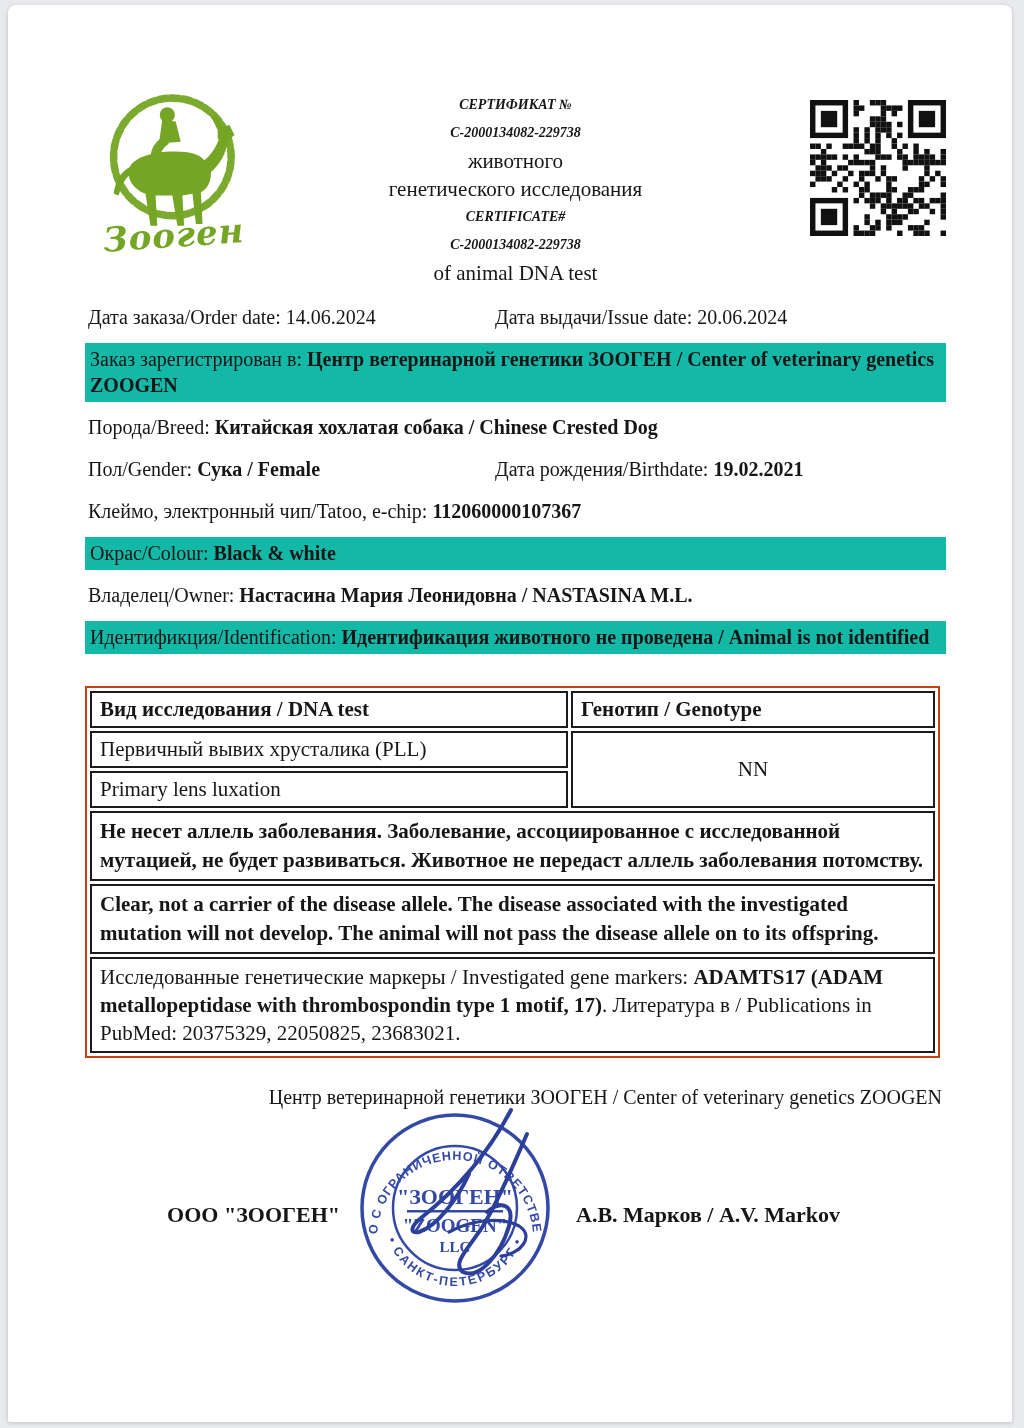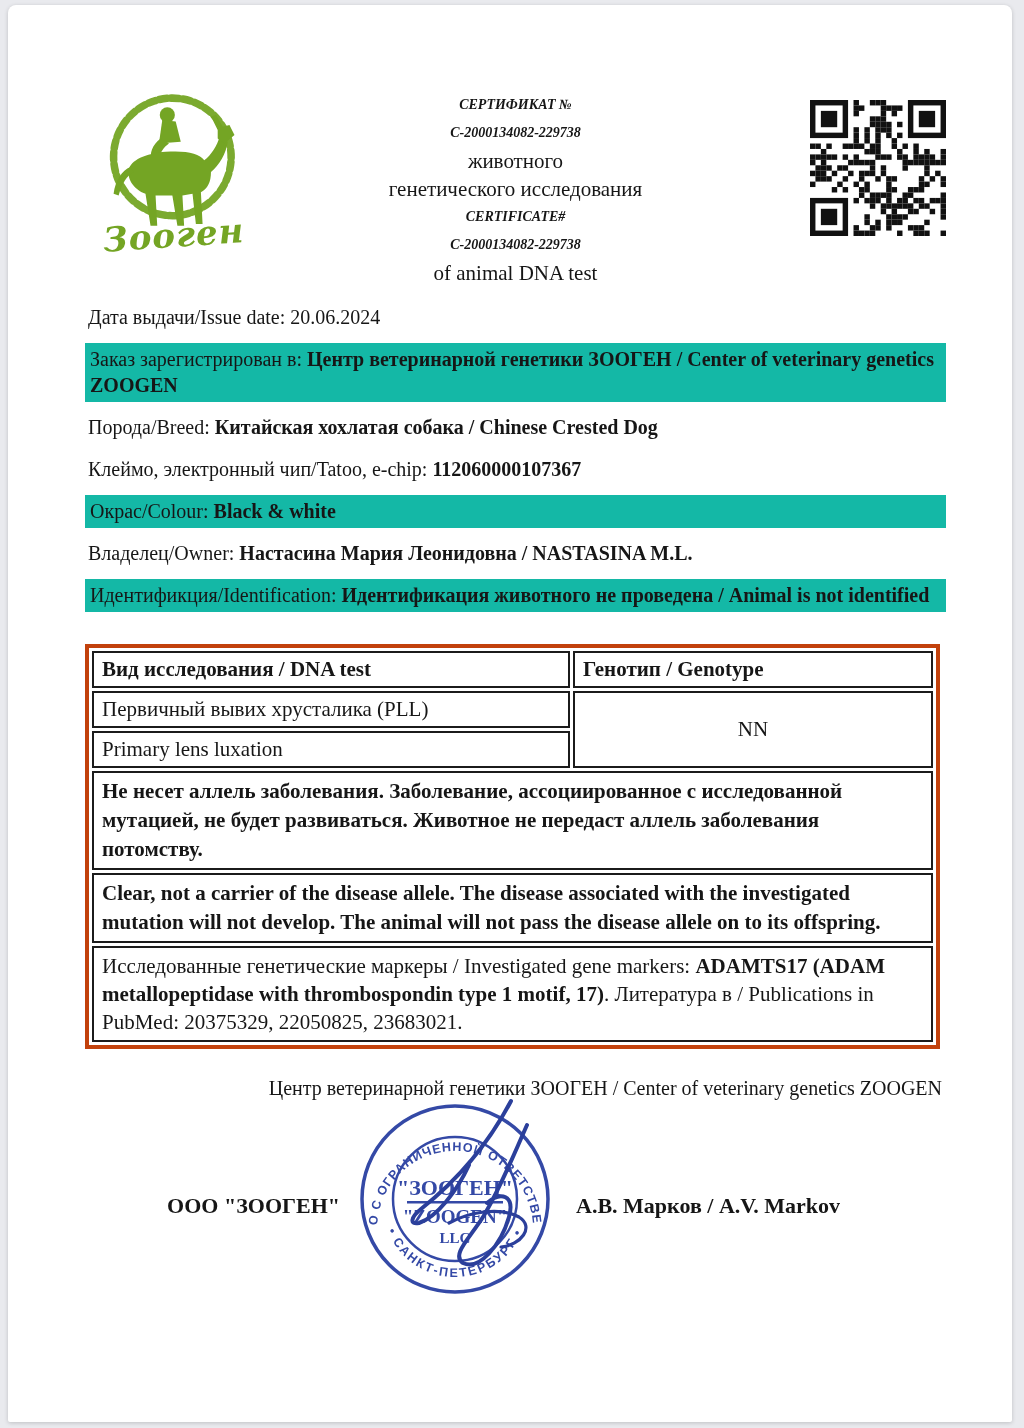--- a/index.html
+++ b/index.html
@@ -24,21 +24,21 @@
   
   .rows { margin-top:14px; font-size:20px; }
   .row { padding:3px 8px 4px 3px; margin-bottom:9px; line-height:26px; }
   .row.shaded { background:#14b8a6; padding-left:5px; }
   .row b { font-weight:bold; }
   .row2 { display:flex; }
   .row2 .cell-l { flex:1; }
   .row2 .cell-r { width:443px; }
 
   
-  table.res { border-collapse:separate; border-spacing:3px; border:4px solid #c2410c;
+  table.res { border-collapse:separate; border-spacing:3px; border:2px solid #c2410c;
     width:855px; margin-top:32px; background:#fff; }
   table.res td { border:2px solid #1b1b1b; padding:4px 8px; font-size:21px;
     vertical-align:middle; }
   td.colhead { font-weight:bold; }
   td.c1 { width:478px; }
   td.genotype { text-align:center; font-weight:normal; font-size:34px; }
   td.resblock { font-weight:bold; line-height:29px; padding:6px 9px; }
   td.markers { line-height:28px; font-weight:normal; padding:6px 9px; }
   td.markers b { font-weight:bold; }
 
@@ -307,37 +307,51 @@
             <rect x="0" y="97.92" width="38.080000000000005" height="38.080000000000005" fill="#111"></rect>
             <rect x="5.44" y="103.36000000000001" width="27.200000000000003" height="27.200000000000003" fill="#fff"></rect>
             <rect x="10.88" y="108.80000000000001" width="16.32" height="16.32" fill="#111"></rect>
           </svg>
       </div>
     </div>
 
     <div class="rows">
 
       <div class="row row2">
+        <div class="cell-l">
+          <span>Дата заказа/Order date:</span>
+          <span>14.06.2024</span>
+        </div>
         <div class="cell-r">
           <span>Дата выдачи/Issue date:</span>
           <span>20.06.2024</span>
         </div>
       </div>
 
       <div class="row shaded">
         <span>Заказ зарегистрирован в:</span>
         <b>Центр ветеринарной генетики ЗООГЕН / Center of veterinary genetics ZOOGEN</b>
       </div>
 
       <div class="row">
         <span>Порода/Breed:</span>
         <b>Китайская хохлатая собака / Chinese Crested Dog</b>
       </div>
 
 
+      <div class="row row2">
+        <div class="cell-l">
+          <span>Пол/Gender:</span>
+          <b>Сука / Female</b>
+        </div>
+        <div class="cell-r">
+          <span>Дата рождения/Birthdate:</span>
+          <b>19.02.2021</b>
+        </div>
+      </div>
 
 
       <div class="row">
         <span>Клеймо, электронный чип/Tatoo, e-chip:</span>
         <b>112060000107367</b>
       </div>
 
       <div class="row shaded">
         <span>Окрас/Colour:</span>
         <b>Black &amp; white</b>

